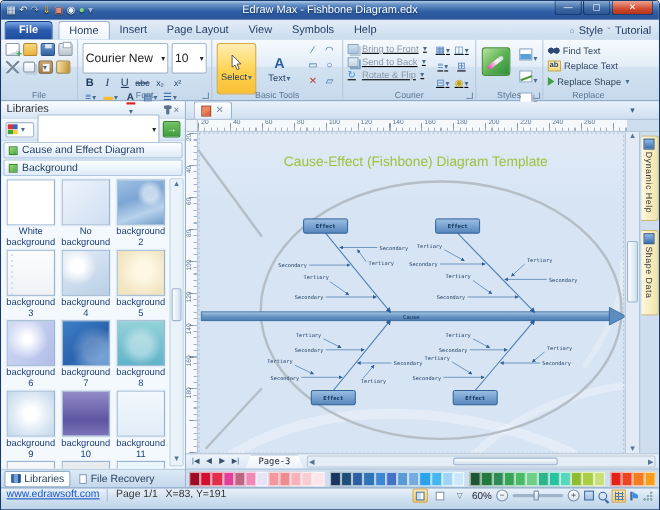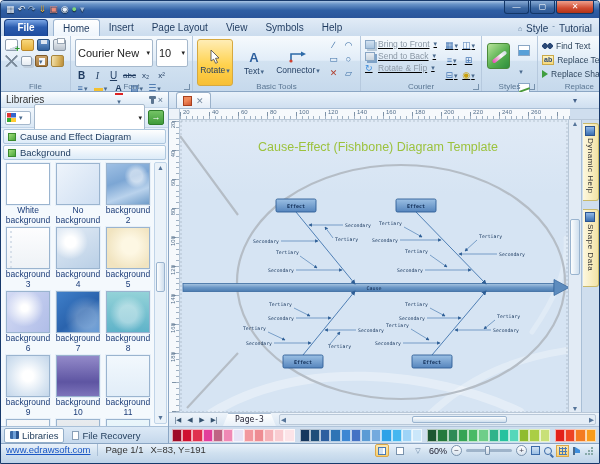--- a/index.html
+++ b/index.html
@@ -201,20 +201,21 @@
     <div class="qat">
       <span class="qi">▦</span>
       <span class="qi">↶</span>
       <span class="qi dim">↷</span>
       <span class="qi orange">⇓</span>
       <span class="qi red">▣</span>
       <span class="qi">◉</span>
       <span class="qi green">●</span>
       <span class="qi dim">▾</span>
     </div>
+    <div class="title-text">Edraw Max - Fishbone Diagram.edx</div>
     <div class="winbtns">
       <div class="winbtn">—</div>
       <div class="winbtn">▢</div>
       <div class="winbtn close">✕</div>
     </div>
   </div>
 
   <div class="tabrow">
     <div class="file-btn">File</div>
     <div id="menu-tabs">
@@ -278,33 +279,25 @@
       <div class="launcher"></div>
       <div class="rgroup-label">Font</div>
     </div>
 
     <div class="rgroup">
       <div class="icrow" style="align-items:flex-start;">
         <div class="bigbtn sel">
           <svg width="11" height="14" viewBox="0 0 11 14">
               <path d="M1,0 L9,8 L5.5,8.3 L7.5,12.5 L5.6,13.3 L3.7,9.2 L1,11 Z" fill="#fff" stroke="#444" stroke-width="0.8"></path>
             </svg>
-          <span class="caret">Rotate</span>
+          <span class="caret">Select</span>
         </div>
         <div class="bigbtn">
           <span style="font-weight:bold;font-size:13px;color:#2d5f9e;">A</span>
           <span class="caret">Text</span>
-        </div>
-        <div class="bigbtn" style="width:46px;">
-          <svg width="18" height="14" viewBox="0 0 18 14">
-              <path d="M2,11 L2,4 L13,4" fill="none" stroke="#2d6aa8" stroke-width="1.6"></path>
-              <circle cx="2" cy="11" r="1.6" fill="#d04030"></circle>
-              <path d="M12,1.5 L17,4 L12,6.5 Z" fill="#2d6aa8"></path>
-            </svg>
-          <span class="caret">Connector</span>
         </div>
         <div class="btool-minis">
           <span>∕</span>
           <span>◠</span>
           <span>▭</span>
           <span>○</span>
           <span style="color:#b04030;">✕</span>
           <span>▱</span>
         </div>
       </div>

